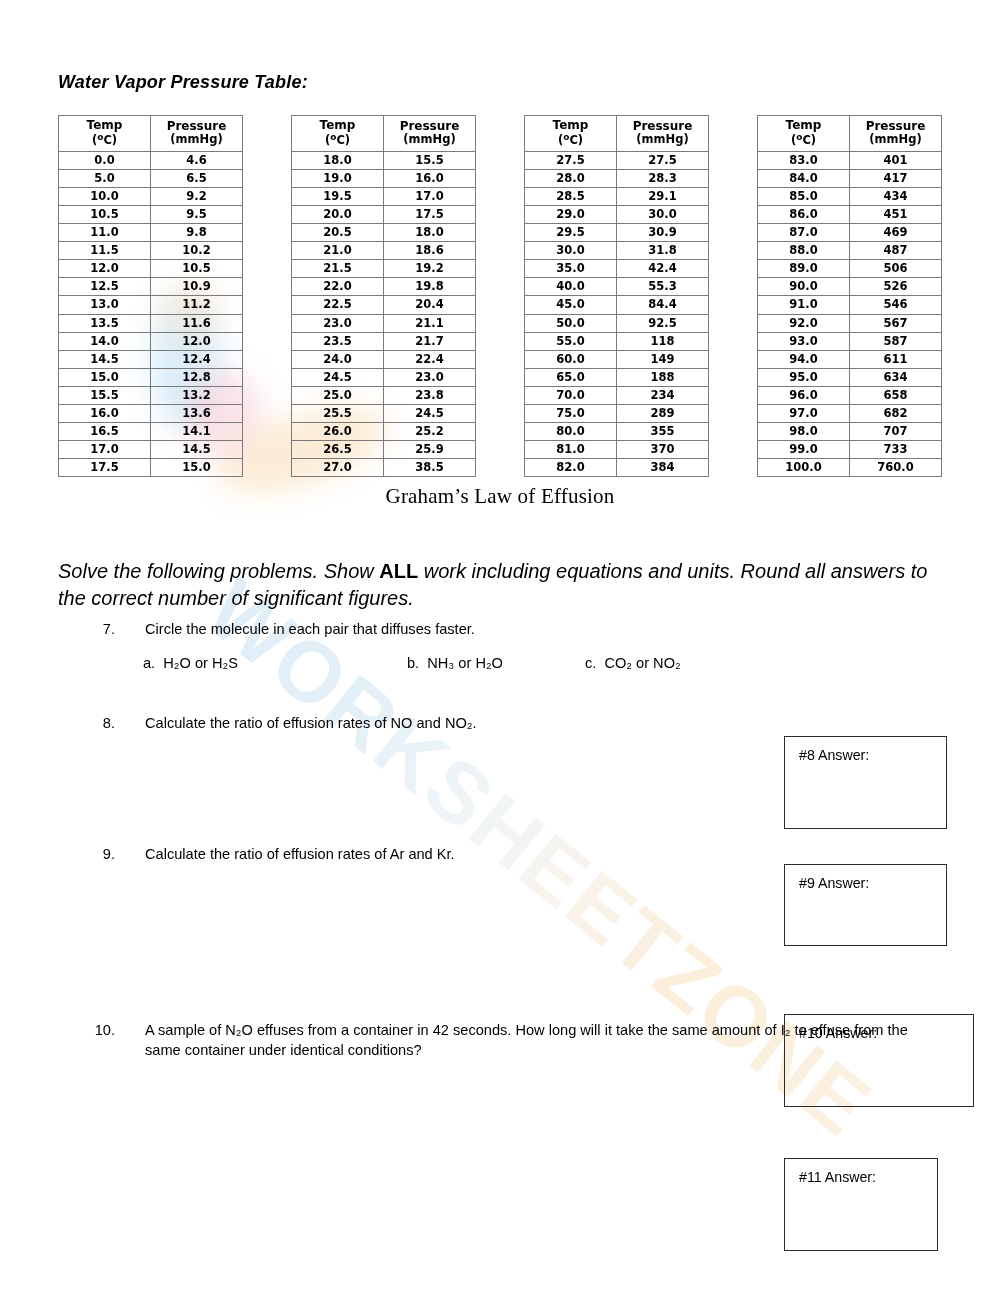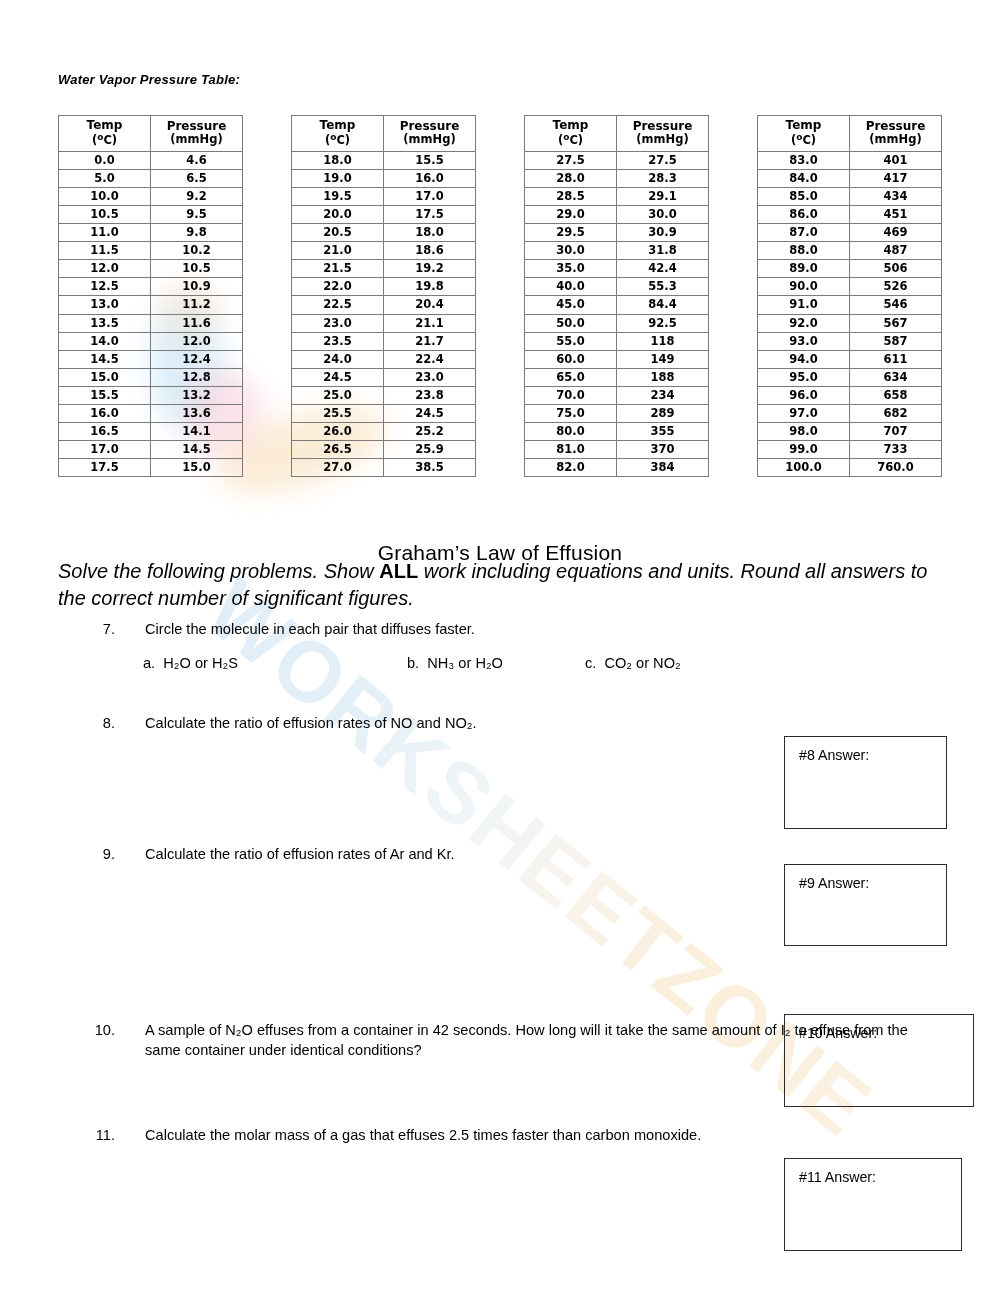--- a/index.html
+++ b/index.html
@@ -51,21 +51,21 @@
   .wm-blob.b2 { left: 185px; top: 370px; width: 78px;  height: 90px;  background: #f7ccd6; opacity: .55; }
   .wm-blob.b3 { left: 215px; top: 415px; width: 175px; height: 70px;  background: #f9dfbb; opacity: .6; transform: rotate(-18deg); }
   .wm-blob.b4 { left: 160px; top: 280px; width: 60px;  height: 60px;  background: #f9e2c2; opacity: .45; }
 
   
   #page { position: relative; z-index: 10; width: 1000px; height: 1294px; }
 
   .section-title {
     position: absolute;
     left: 58px; top: 72px;
-    font-size: 13px;
+    font-size: 18px;
     font-weight: 700;
     font-style: italic;
     letter-spacing: .2px;
   }
 
   
   .tables-row {
     position: absolute;
     left: 58px; top: 115px;
     width: 884px;
@@ -95,26 +95,27 @@
     line-height: 1.18;
     padding: 2px 0 3px 0;
     font-size: 12px;
   }
   table.vp th .unit { font-size: 11.5px; display: block; }
   table.vp th .unit sup { font-size: 9px; vertical-align: 4px; }
 
   
   .doc-title {
     position: absolute;
-    left: 0; top: 541px;
+    left: 0; top: 484px;
     width: 1000px;
     text-align: center;
     font-size: 21px;
     font-weight: 400;
     letter-spacing: .2px;
+    font-family: Liberation Serif, serif;
   }
 
   .instructions {
     position: absolute;
     left: 58px; top: 558px;
     width: 888px;
     font-size: 20px;
     font-style: italic;
     line-height: 1.35;
   }
@@ -163,21 +164,21 @@
   }
   .ansbox .lbl {
     position: absolute;
     left: 14px; top: 10px;
     font-size: 14.2px;
     text-align: center;
   }
   .ab8  { left: 784px; top: 736px;  width: 163px; height: 93px; }
   .ab9  { left: 784px; top: 864px;  width: 163px; height: 82px; }
   .ab10 { left: 784px; top: 1014px; width: 190px; height: 93px; }
-  .ab11 { left: 784px; top: 1158px; width: 178px; height: 93px; padding-left: 8px; }
+  .ab11 { left: 784px; top: 1158px; width: 154px; height: 93px; padding-left: 8px; }
 </style>
 </head>
 <body>
 
 <div id="watermark-layer">
   <div class="wm-blob b1"></div>
   <div class="wm-blob b4"></div>
   <div class="wm-blob b2"></div>
   <div class="wm-blob b3"></div>
   <div class="wm-text">WORKSHEETZONE</div>
@@ -588,22 +589,18 @@
 
   <div class="q q10">
     <span class="num">10.</span>
     <span class="body">A sample of N₂O effuses from a container in 42 seconds.  How long will it take the same amount of I₂ to effuse from the same container under identical conditions?</span>
   </div>
 
   <div class="ansbox ab10">
     <span class="lbl">#10 Answer:</span>
   </div>
 
-  <div class="q q11">
-    <span class="num">11.</span>
-    <span class="body">Calculate the molar mass of a gas that effuses 2.5 times faster than carbon monoxide.</span>
-  </div>
 
   <div class="ansbox ab11">
     <span class="lbl">#11 Answer:</span>
   </div>
 
 </div>
 
 </body></html>

